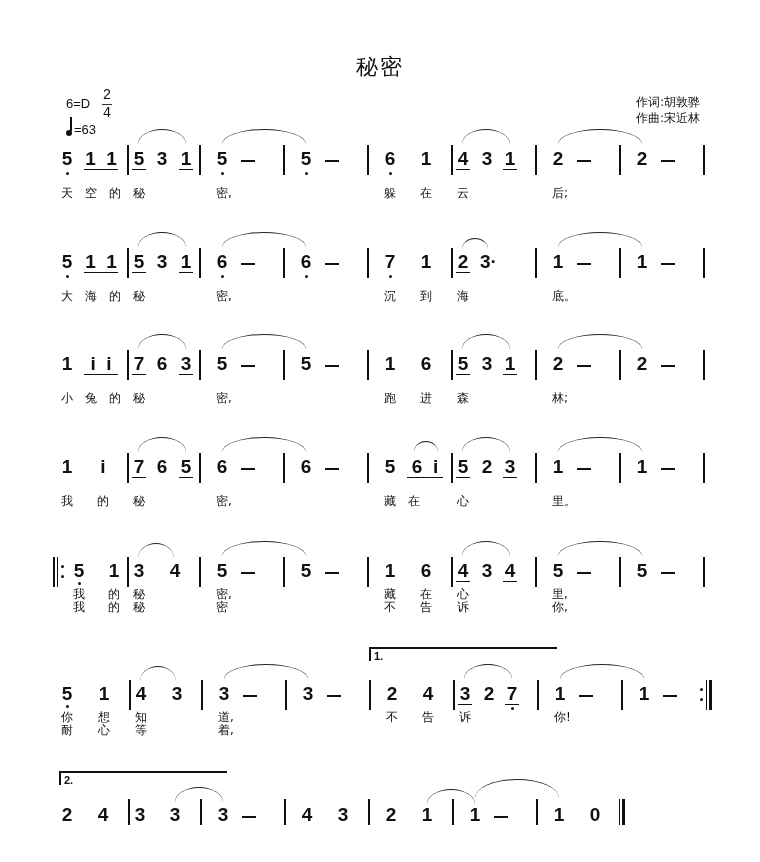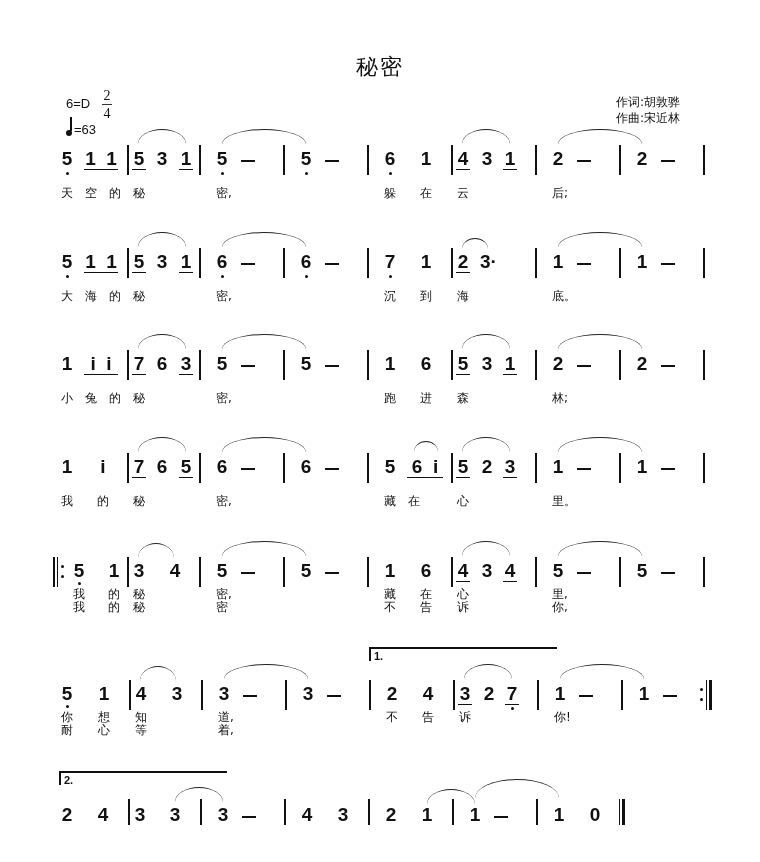--- a/index.html
+++ b/index.html
@@ -1,24 +1,24 @@
 <!DOCTYPE html>
 <html><head>
 <meta charset="utf-8">
 <style>
   html,body{margin:0;padding:0;background:#fff;}
   body{width:760px;height:862px;position:relative;overflow:hidden;font-family:"DejaVu Sans",sans-serif;color:#111;}
   .title{position:absolute;left:0;width:760px;top:52px;text-align:center;font-size:22px;font-family:"DejaVu Serif",serif;letter-spacing:2px;}
   .key{position:absolute;left:66px;top:96px;font-size:13px;font-family:"Liberation Sans",sans-serif;}
-  .ts{position:absolute;left:102px;top:88px;font-size:14px;font-family:Liberation Serif, serif;text-align:center;line-height:15px;}
+  .ts{position:absolute;left:102px;top:88px;font-size:14px;font-family:Liberation Mono, monospace;text-align:center;line-height:15px;}
   .ts .ln{display:block;border-bottom:1px solid #333;width:10px;height:0;margin:1px auto;}
   .tempo{position:absolute;left:66px;top:120px;font-size:13px;font-family:"Liberation Sans",sans-serif;}
   .tempo .note{display:inline-block;width:6px;height:6px;border-radius:50%;background:#111;position:relative;top:2px;}
   .tempo .stem{display:inline-block;width:2px;height:14px;background:#111;position:relative;left:-2px;top:-3px;}
-  .credits{position:absolute;left:616px;top:94px;font-size:12px;line-height:16px;}
+  .credits{position:absolute;left:636px;top:94px;font-size:12px;line-height:16px;}
   .sys{position:absolute;left:0;width:760px;}
   .n{position:absolute;font-family:"Liberation Sans",sans-serif;font-weight:bold;font-size:19px;width:14px;text-align:center;line-height:20px;}
   .n.ul{border-bottom:1.5px solid #111;}
   .dot-b{position:absolute;width:3px;height:3px;background:#111;border-radius:50%;}
   .dot-t{position:absolute;width:3px;height:3px;background:#111;border-radius:50%;}
   .dash{position:absolute;width:14px;height:1.5px;background:#111;}
   .bar{position:absolute;width:1.5px;height:30px;background:#111;}
   .slur{position:absolute;border-top:1.3px solid #222;border-radius:50% 50% 0 0 / 100% 100% 0 0;height:14px;}
   .ly{position:absolute;font-size:12px;line-height:14px;}
   .volta{position:absolute;border-top:2px solid #111;border-left:2px solid #111;height:12px;}

